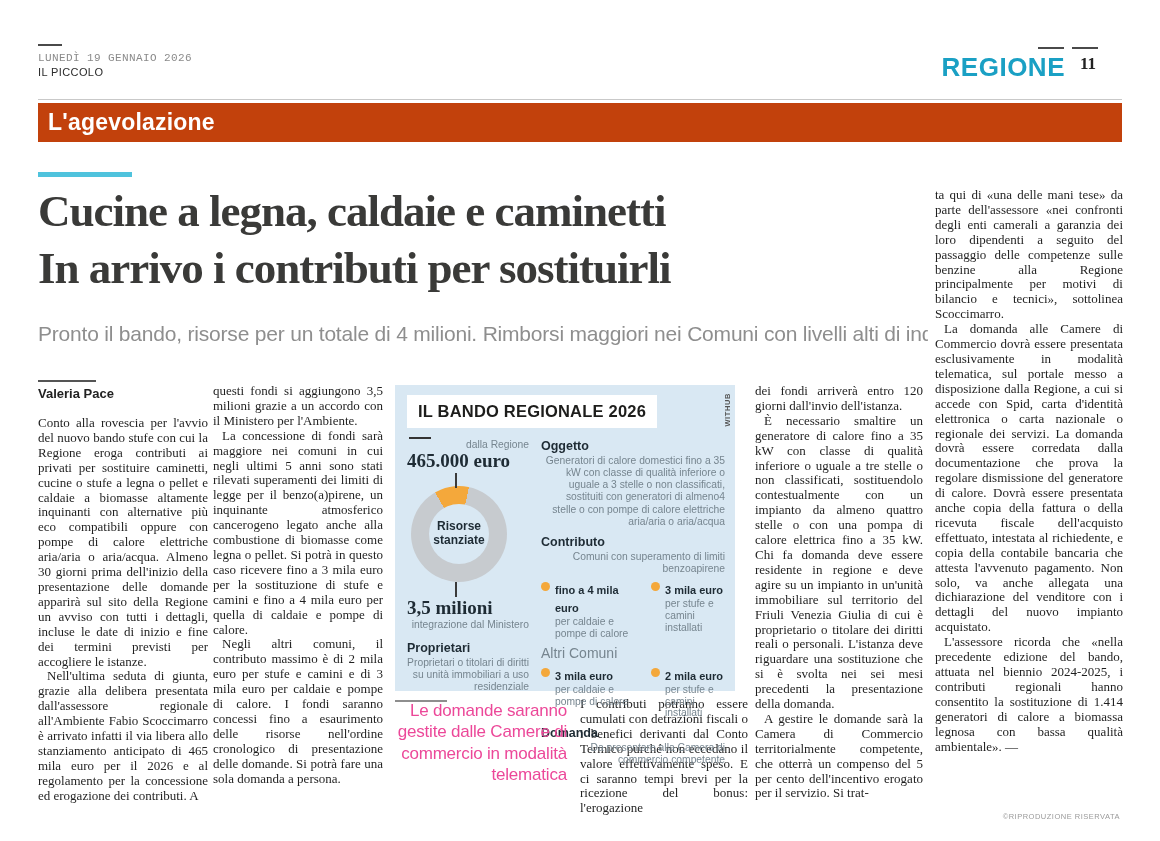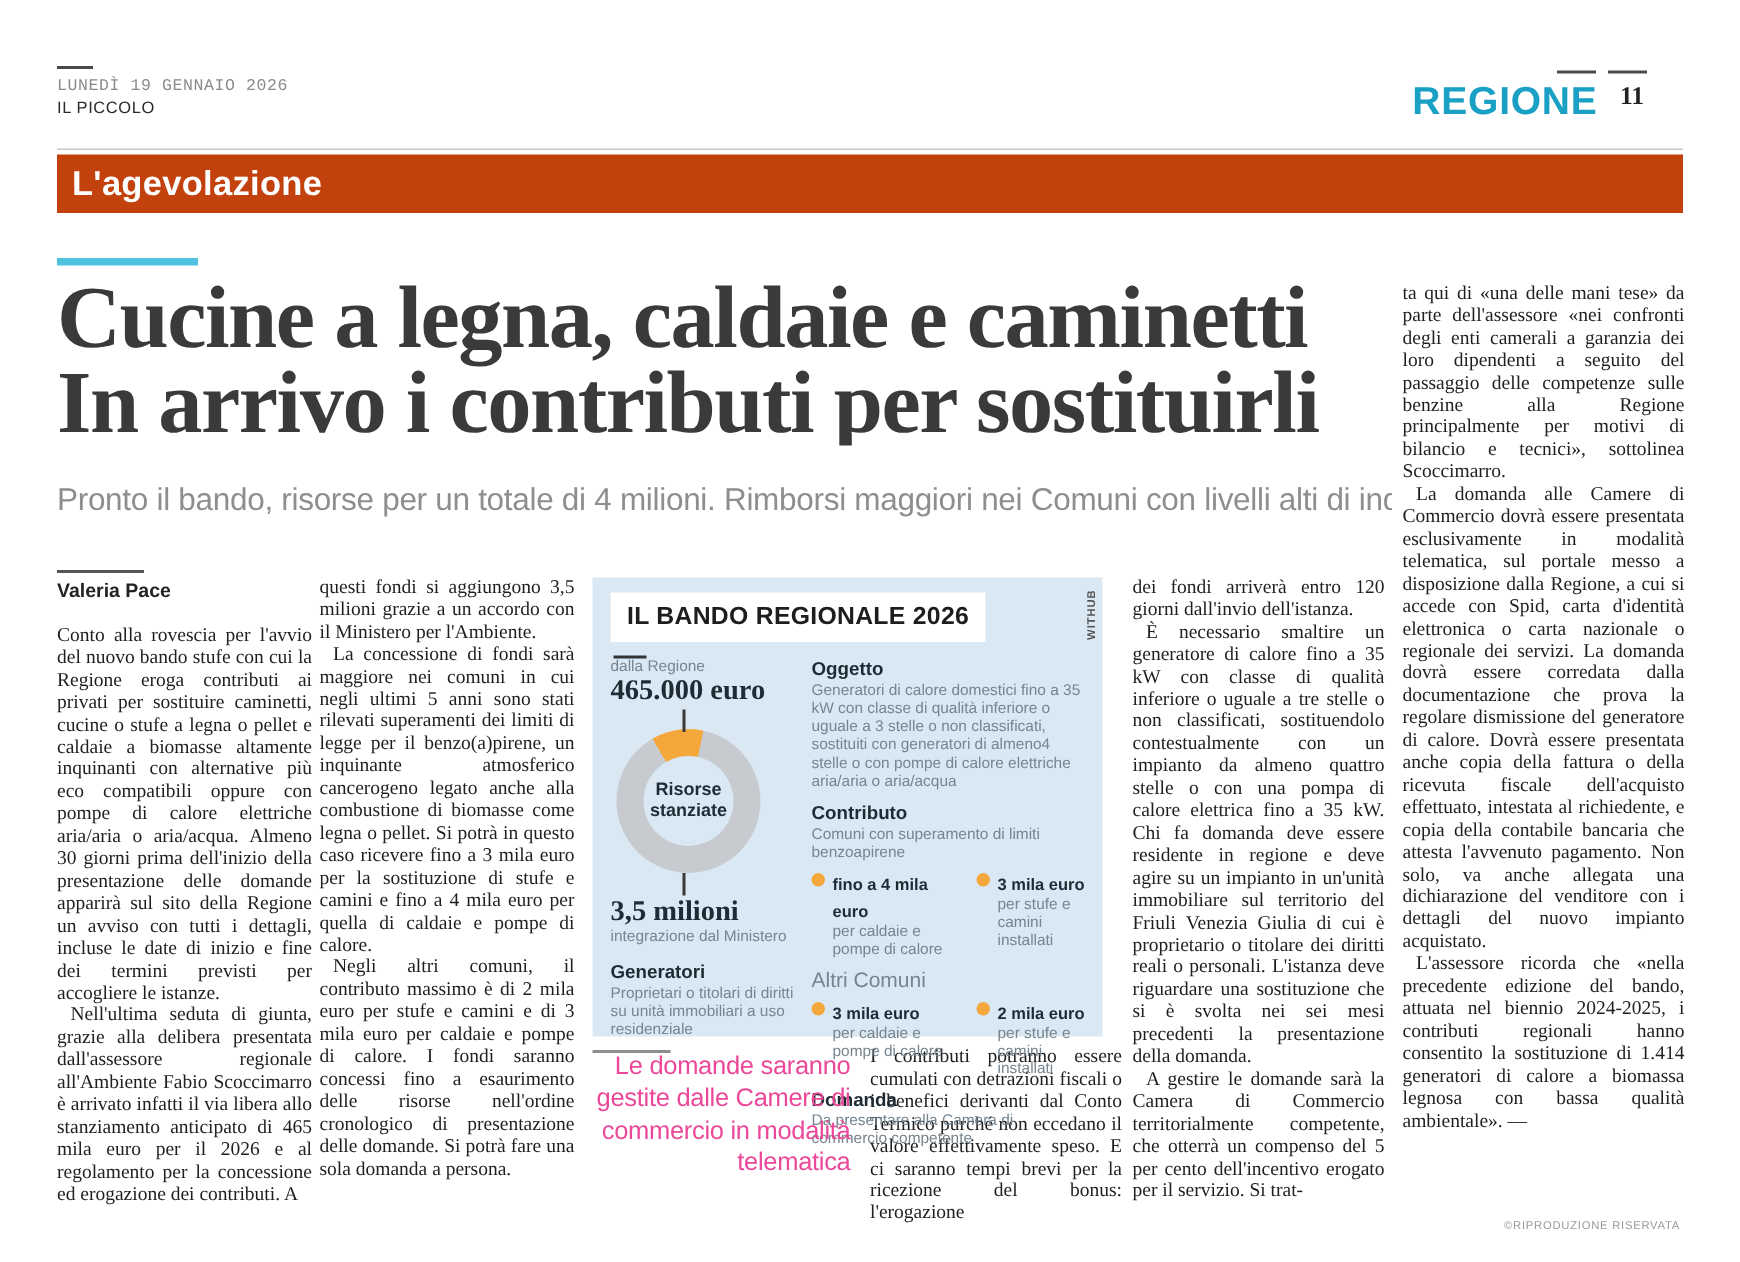--- a/index.html
+++ b/index.html
@@ -16,21 +16,21 @@
   .pn-dash2 { position:absolute; left:1072px; top:47px; width:26px; height:2px; background:#4a4a4a; }
   .page-number { position:absolute; left:1080px; top:54px; font-size:17px; font-weight:bold; color:#222; }
   .mast-rule { position:absolute; left:38px; top:99px; width:1084px; height:1px; background:#c9c9c9; }
 
   
   .kicker-bar { position:absolute; left:38px; top:103px; width:1084px; height:39px; background:#c2410c; display:flex; align-items:center; }
   .kicker-bar span { font-family:"Liberation Sans",sans-serif; font-size:23px; font-weight:bold; color:#ffffff; padding-left:10px; letter-spacing:.2px; }
 
   
   .head-rule { position:absolute; left:38px; top:172px; width:94px; height:5px; background:#4fc3dd; }
-  .headline { position:absolute; left:38px; top:183px; width:890px; font-family:"Liberation Serif",serif; font-weight:bold; color:#3a3a38; font-size:59px; line-height:57px; letter-spacing:-1px; white-space:nowrap; overflow:hidden; }
+  .headline { position:absolute; left:38px; top:183px; width:890px; font-family:"Liberation Serif",serif; font-weight:bold; color:#3a3a38; font-size:45px; line-height:57px; letter-spacing:-1px; white-space:nowrap; overflow:hidden; }
   .subhead { position:absolute; left:38px; top:322px; width:890px; font-family:"Liberation Sans",sans-serif; font-size:21px; color:#8e8e8e; letter-spacing:-.2px; white-space:nowrap; overflow:hidden; }
 
   
   .byline-rule { position:absolute; left:38px; top:380px; width:58px; height:1.5px; background:#555; }
   .byline { position:absolute; left:38px; top:386px; font-family:"Liberation Sans",sans-serif; font-size:13px; font-weight:bold; color:#222; }
 
   
   .col { position:absolute; font-size:13px; line-height:14.9px; text-align:justify; color:#1f1f1f; overflow:hidden; }
   .col p { margin:0; }
   .col p + p { text-indent:9px; }
@@ -42,21 +42,21 @@
   .copyright { position:absolute; right:40px; top:812px; font-family:"Liberation Sans",sans-serif; font-size:7.5px; color:#9a9a9a; letter-spacing:.5px; }
 
   
   .infobox { position:absolute; left:395px; top:385px; width:340px; height:306px; background:#d9e8f3; font-family:"Liberation Sans",sans-serif; }
   .info-title { position:absolute; left:12px; top:10px; background:#ffffff; padding:7px 11px; font-size:16.5px; font-weight:bold; color:#1d1d1b; letter-spacing:.2px; }
   .info-title-dash { position:absolute; left:14px; top:52px; width:22px; height:2px; background:#333; }
   .withub { position:absolute; right:3px; top:8px; writing-mode:vertical-rl; transform:rotate(180deg); font-size:7.5px; font-weight:bold; color:#555; letter-spacing:.6px; }
   .info-body { position:absolute; left:12px; top:54px; right:10px; bottom:4px; display:flex; gap:12px; }
   .info-left { width:122px; flex:none; }
   .info-right { flex:1; }
-  .ig-small { font-size:10.3px; color:#76858f; line-height:1.18; }
+  .ig-small { font-size:10.3px; color:#76858f; line-height:1.18;text-align:right; }
   .ig-value { font-family:"Liberation Serif",serif; font-size:19px; font-weight:bold; color:#1e2b34; line-height:1.1; }
   .ig-h { font-size:12.5px; font-weight:bold; color:#1e2b34; margin-bottom:2px; }
 
   .donut-wrap { position:relative; width:96px; height:96px; margin:14px 0 16px 4px; }
   .donut { width:96px; height:96px; border-radius:50%; background:conic-gradient(from -30deg, var(--orange) 0deg 42deg, var(--ringgray) 42deg 360deg); position:relative; }
   .donut::after { content:""; position:absolute; left:18px; top:18px; width:60px; height:60px; border-radius:50%; background:#d9e8f3; }
   .donut-label { position:absolute; inset:0; display:flex; align-items:center; justify-content:center; text-align:center; font-size:12px; line-height:1.15; font-weight:bold; color:#1e2b34; z-index:2; }
   .tick-top { position:absolute; left:44px; top:-13px; width:1.5px; height:15px; background:#3a3a3a; z-index:3; }
   .tick-bottom { position:absolute; left:44px; bottom:-15px; width:1.5px; height:15px; background:#3a3a3a; z-index:3; }
 
@@ -141,21 +141,21 @@
           <div class="tick-top"></div>
           <div class="donut"></div>
           <div class="donut-label">Risorse stanziate</div>
           <div class="tick-bottom"></div>
         </div>
 
         <div class="ig-value">3,5 milioni</div>
         <div class="ig-small">integrazione dal Ministero</div>
 
         <div class="benef">
-          <div class="ig-h">Generatori</div>
+          <div class="ig-h">Proprietari</div>
           <div class="ig-small">Proprietari o titolari di diritti su unità immobiliari a uso residenziale</div>
         </div>
       </div>
 
       <div class="info-right">
         <div class="ig-h">Oggetto</div>
         <div class="ig-small">Generatori di calore domestici fino a 35 kW con classe di qualità inferiore o uguale a 3 stelle o non classificati, sostituiti con generatori di almeno4 stelle o con pompe di calore elettriche aria/aria o aria/acqua</div>
 
         <div class="ig-h" style="margin-top:7px;">Contributo</div>
         <div class="ig-small">Comuni con superamento di limiti benzoapirene</div>

